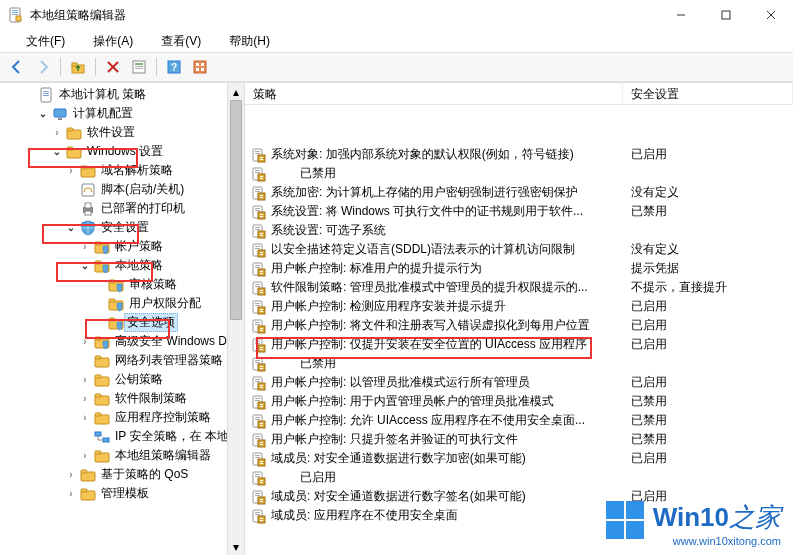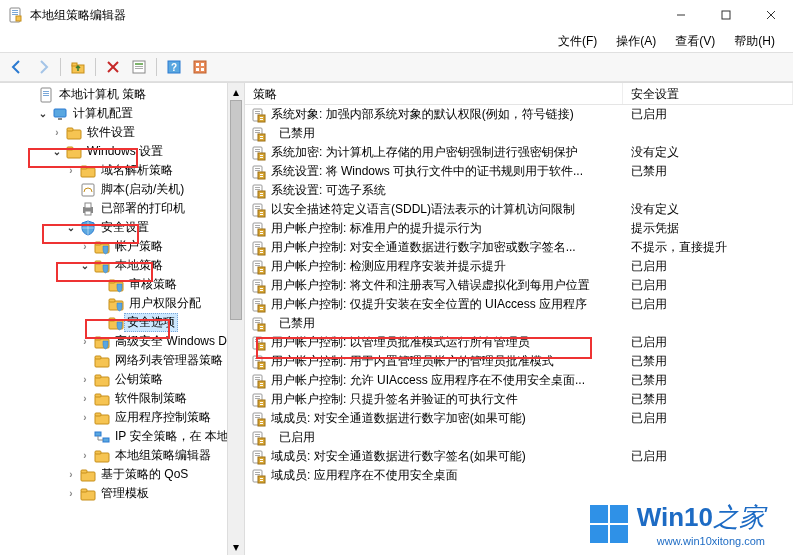--- a/index.html
+++ b/index.html
@@ -24,23 +24,22 @@
   }
   .titlebar .appicon { width: 16px; height: 16px; margin-right: 6px; }
   .titlebar .title { flex: 1; }
   .winbtn { width: 45px; height: 28px; display:flex; align-items:center; justify-content:center; }
   .winbtn svg { display:block; }
   
   .menubar {
     height: 22px;
     display: flex;
     align-items: center;
-    padding: 0 12px;
-    gap: 7px;
-    justify-content: flex-end;
+    padding: 0 20px;
+    gap: 16px;
   }
   .menubar span { padding: 2px 6px; }
   
   .toolbar {
     height: 30px;
     display: flex;
     align-items: center;
     padding: 0 6px;
     gap: 4px;
     border-top: 1px solid #e0e0e0;
@@ -75,50 +74,51 @@
   .expander { width:12px; display:inline-flex; align-items:center; justify-content:center; color:#777; font-size:10px;}
   .node-icon { width:16px; height:16px; margin:0 3px; display:inline-flex; align-items:center; justify-content:center;}
   .tree-row.selected .label-wrap { background:#cce8ff; border:1px dotted #7aa7d7; padding:0 2px; margin-left:-3px;}
   .label-wrap { padding:0 2px; }
   
   .list {
     flex: 1;
     display: flex;
     flex-direction: column;
     overflow: hidden;
+    gap: 40px;
   }
   .list-header {
     display:flex;
     height:22px;
     border-bottom:1px solid #e5e5e5;
     background:#fff;
   }
   .list-header .col { padding:3px 8px; border-right:1px solid #eee;}
   .col-policy { flex:1; }
   .col-setting { width:170px; }
   .list-body { flex:1; overflow:hidden; }
   .list-row {
     display:flex;
     align-items:center;
     height:19px;
     padding-left:6px;
     white-space:nowrap;
   }
   .list-row .pic { width:16px; height:16px; margin-right:4px; display:inline-flex; align-items:center; justify-content:center;}
   .list-row .ptxt { flex:1; overflow:hidden; text-overflow:ellipsis; }
-  .list-row .pset { width:170px; padding-left:8px; overflow:hidden; text-overflow:ellipsis;}
+  .list-row .pset { width:170px; padding-left:8px; overflow:hidden; text-overflow:ellipsis;margin-left:21px;}
   
   .annot { position:absolute; border:2px solid #e33; pointer-events:none; z-index:20;}
   
   .watermark {
     position:absolute;
-    right:28px;
+    right:12px;
     bottom:8px;
     display:flex;
-    align-items:center;
+    align-items:flex-start;
     gap:8px;
     z-index:30;
     opacity:.92;
   }
   .watermark .logo { display:flex; flex-wrap:wrap; width:40px; height:40px; }
   .watermark .logo div{ width:18px; height:18px; margin:1px; }
   .watermark .txt { font-size:26px; font-weight:300; color:#0a5fbf; font-style:italic;}
   .watermark .txt b{ font-weight:600; font-style:normal;}
 </style>
 </head>
@@ -584,21 +584,21 @@
           <span class="pic">
             <svg width="16" height="16">
               <rect x="2" y="2" width="9" height="12" rx="1" fill="#fff" stroke="#999"></rect>
               <rect x="4" y="4" width="5" height="1" fill="#aaa"></rect>
               <rect x="4" y="6" width="5" height="1" fill="#aaa"></rect>
               <rect x="7" y="8" width="7" height="7" fill="#d8a736" stroke="#9c6f15"></rect>
               <rect x="9" y="10" width="3" height="1" fill="#fff"></rect>
               <rect x="9" y="12" width="3" height="1" fill="#fff"></rect>
             </svg>
           </span>
-          <span class="ptxt">用户帐户控制: 对安全通道数据进行数字加密或数字签名...</span>
+          <span class="ptxt">软件限制策略: 管理员批准模式中管理员的提升权限提示的...</span>
           <span class="pset">不提示，直接提升</span>
         </div>
         <div class="list-row">
           <span class="pic">
             <svg width="16" height="16">
               <rect x="2" y="2" width="9" height="12" rx="1" fill="#fff" stroke="#999"></rect>
               <rect x="4" y="4" width="5" height="1" fill="#aaa"></rect>
               <rect x="4" y="6" width="5" height="1" fill="#aaa"></rect>
               <rect x="7" y="8" width="7" height="7" fill="#d8a736" stroke="#9c6f15"></rect>
               <rect x="9" y="10" width="3" height="1" fill="#fff"></rect>

